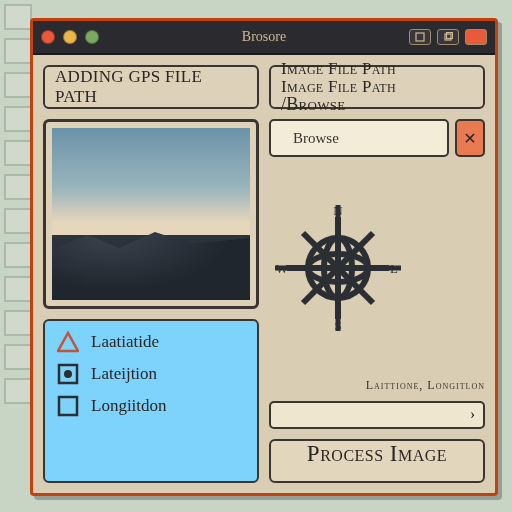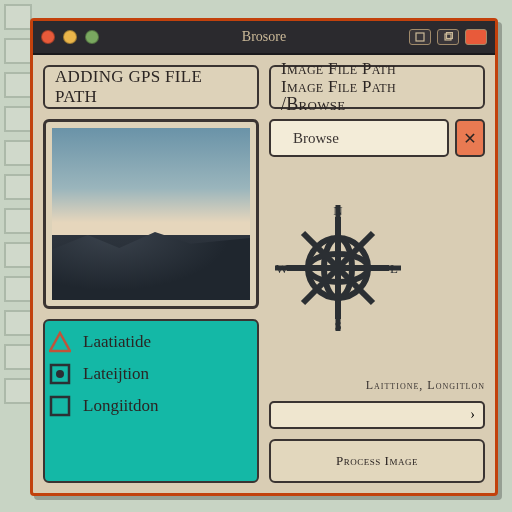--- a/index.html
+++ b/index.html
@@ -105,31 +105,31 @@
     text-align:right; font-size:12px; letter-spacing:1px; color:#3a3432;
     font-variant:small-caps;
   }
   .coord-field{
     background:#efe6cf; border:2px solid #3a3432; border-radius:5px;
     height:28px; display:flex; align-items:center; justify-content:flex-end;
     padding:0 8px; font-size:14px;
   }
   .list{
     grid-column:1; grid-row:3 / span 2;
-    border:2px solid #3a3432; border-radius:6px; background:#14b8a6;
-    padding:10px 4px; display:flex; flex-direction:column; gap:10px;
+    border:2px solid #3a3432; border-radius:6px; background:#7dd3fc;
+    padding:10px 12px; display:flex; flex-direction:column; gap:10px;
     font-size:17px; color:#2b2523;
   }
   .list-row{ display:flex; align-items:center; gap:12px; }
   .list-row .ico{ width:22px; height:22px; display:flex; align-items:center; justify-content:center;}
   .process{
     grid-column:2; grid-row:4;
     background:#e2d7bd; border:2px solid #3a3432; border-radius:6px;
-    display:flex; align-items:center; justify-content:center;
-    font-size:13px; font-variant:small-caps; letter-spacing:.5px; color:#2b2523;
+    display:flex; justify-content:center;
+    font-size:23px; font-variant:small-caps; letter-spacing:.5px; color:#2b2523;
     cursor:pointer;
   }
 </style>
 </head>
 <body>
 
 <div class="bg-grid">
   <span></span>
     <span></span>
     <span></span>

